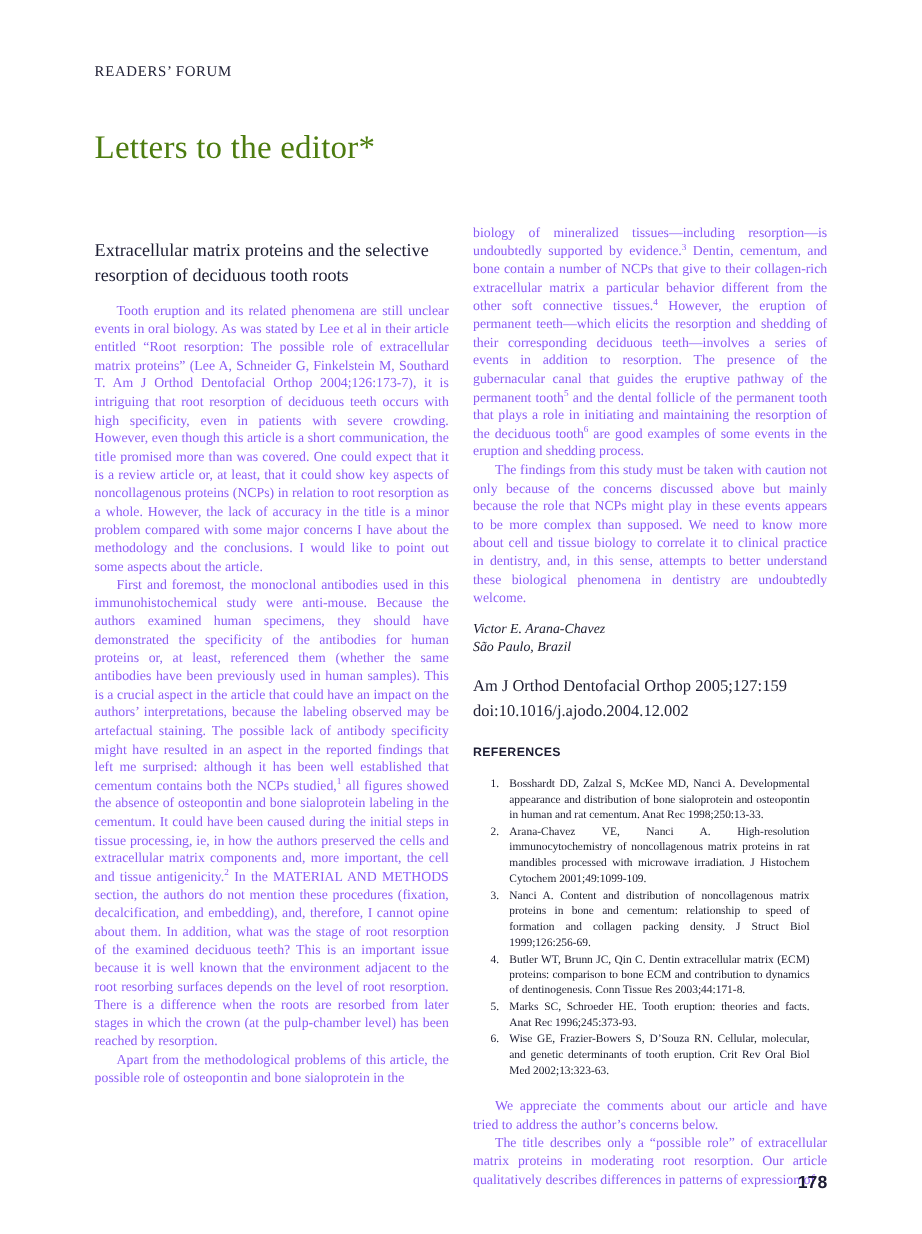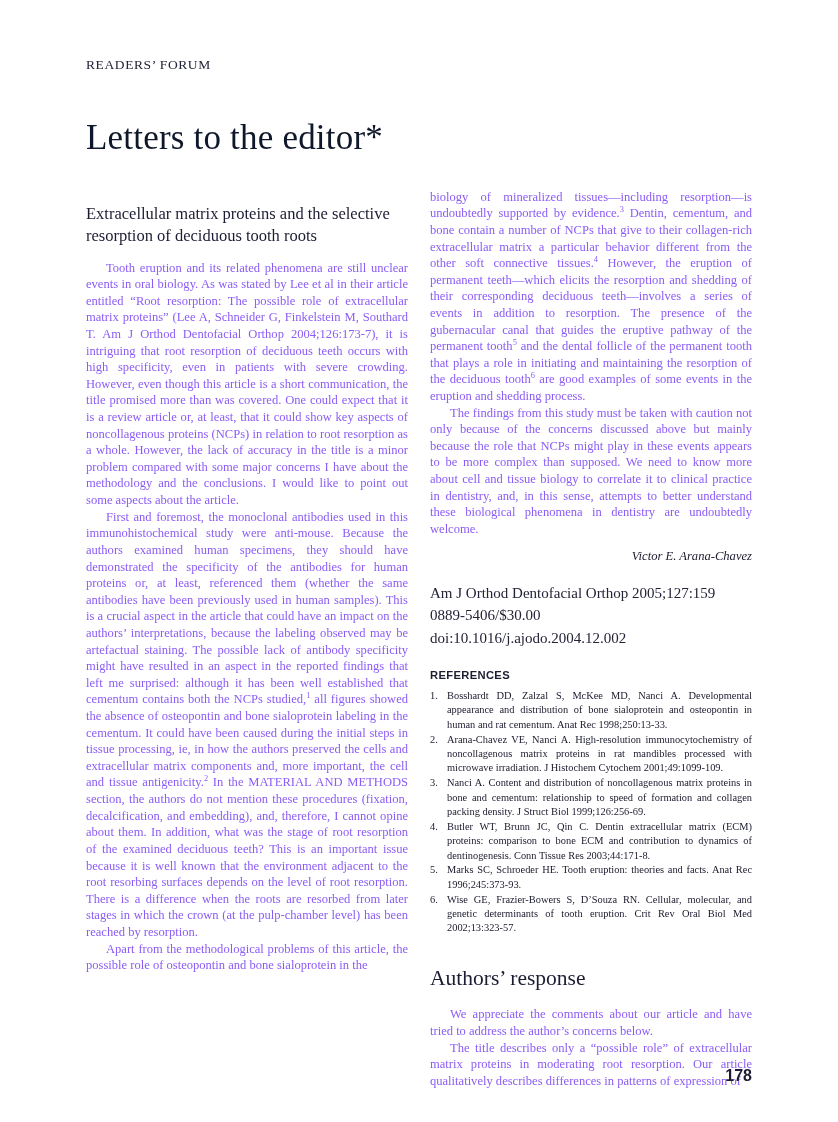--- a/index.html
+++ b/index.html
@@ -33,24 +33,24 @@
     font-size: 13.5px;
     letter-spacing: 0.6px;
     color: #232338;
     margin: 0 0 46px 0;
     line-height: 1;
   }
 
   
   .article-title {
     font-family: "Liberation Serif", "DejaVu Serif", serif;
-    font-size: 35px;
+    font-size: 30px;
     font-weight: normal;
-    color: #0f172a;
-    margin: 0 0 32px 0;
+    color: #4d7c0f;
+    margin: 0 0 52px 0;
     line-height: 1.12;
     letter-spacing: 0.2px;
   }
 
   
   .columns {
     display: flex;
     gap: 22px;
     align-items: flex-start;
   }
@@ -82,21 +82,20 @@
   }
 
   sup {
     font-size: 8.4px;
     vertical-align: super;
     line-height: 0;
   }
 
   
   .signature {
-    text-align: right;
     font-style: italic;
     font-size: 12.6px;
     line-height: 1.36;
     margin-top: 11px;
     color: #1a1a2e;
   }
   .signature div { white-space: nowrap; }
 
   
   .citation-block {
@@ -110,21 +109,21 @@
   
   .ref-heading {
     font-family: "Liberation Sans", "DejaVu Sans", sans-serif;
     font-size: 11.2px;
     font-weight: bold;
     letter-spacing: 0.35px;
     margin: 20px 0 8px 0;
     color: #1c1c33;
   }
   ol.references {
-    margin: 0;
+    margin: 16px;
     padding: 0;
     list-style: none;
     counter-reset: refnum;
   }
   ol.references li {
     position: relative;
     counter-increment: refnum;
     padding-left: 17px;
     font-size: 10.4px;
     line-height: 1.38;
@@ -186,40 +185,39 @@
 
       </div>
 
       <div class="col">
 
         <p class="body-par noindent">biology of mineralized tissues—including resorption—is undoubtedly supported by evidence.<sup>3</sup> Dentin, cementum, and bone contain a number of NCPs that give to their collagen-rich extracellular matrix a particular behavior different from the other soft connective tissues.<sup>4</sup> However, the eruption of permanent teeth—which elicits the resorption and shedding of their corresponding deciduous teeth—involves a series of events in addition to resorption. The presence of the gubernacular canal that guides the eruptive pathway of the permanent tooth<sup>5</sup> and the dental follicle of the permanent tooth that plays a role in initiating and maintaining the resorption of the deciduous tooth<sup>6</sup> are good examples of some events in the eruption and shedding process.</p>
         <p class="body-par">The findings from this study must be taken with caution not only because of the concerns discussed above but mainly because the role that NCPs might play in these events appears to be more complex than supposed. We need to know more about cell and tissue biology to correlate it to clinical practice in dentistry, and, in this sense, attempts to better understand these biological phenomena in dentistry are undoubtedly welcome.</p>
 
         <div class="signature">
           <div>Victor E. Arana-Chavez</div>
+          <div>São Paulo, Brazil</div>
         </div>
 
         <div class="citation-block">
           <div>Am J Orthod Dentofacial Orthop 2005;127:159</div>
-          <div>0889-5406/$30.00</div>
           <div>doi:10.1016/j.ajodo.2004.12.002</div>
         </div>
 
         <div class="ref-heading">REFERENCES</div>
 
         <ol class="references">
           <li>Bosshardt DD, Zalzal S, McKee MD, Nanci A. Developmental appearance and distribution of bone sialoprotein and osteopontin in human and rat cementum. Anat Rec 1998;250:13-33.</li>
           <li>Arana-Chavez VE, Nanci A. High-resolution immunocytochemistry of noncollagenous matrix proteins in rat mandibles processed with microwave irradiation. J Histochem Cytochem 2001;49:1099-109.</li>
           <li>Nanci A. Content and distribution of noncollagenous matrix proteins in bone and cementum: relationship to speed of formation and collagen packing density. J Struct Biol 1999;126:256-69.</li>
           <li>Butler WT, Brunn JC, Qin C. Dentin extracellular matrix (ECM) proteins: comparison to bone ECM and contribution to dynamics of dentinogenesis. Conn Tissue Res 2003;44:171-8.</li>
           <li>Marks SC, Schroeder HE. Tooth eruption: theories and facts. Anat Rec 1996;245:373-93.</li>
-          <li>Wise GE, Frazier-Bowers S, D’Souza RN. Cellular, molecular, and genetic determinants of tooth eruption. Crit Rev Oral Biol Med 2002;13:323-57.</li>
+          <li>Wise GE, Frazier-Bowers S, D’Souza RN. Cellular, molecular, and genetic determinants of tooth eruption. Crit Rev Oral Biol Med 2002;13:323-63.</li>
         </ol>
 
-        <h2 class="response-heading">Authors’ response</h2>
 
         <p class="body-par">We appreciate the comments about our article and have tried to address the author’s concerns below.</p>
         <p class="body-par">The title describes only a “possible role” of extracellular matrix proteins in moderating root resorption. Our article qualitatively describes differences in patterns of expression of</p>
       </div>
     </div>
 
     <div class="page-number">178</div>
   </div>
 </div>
 

